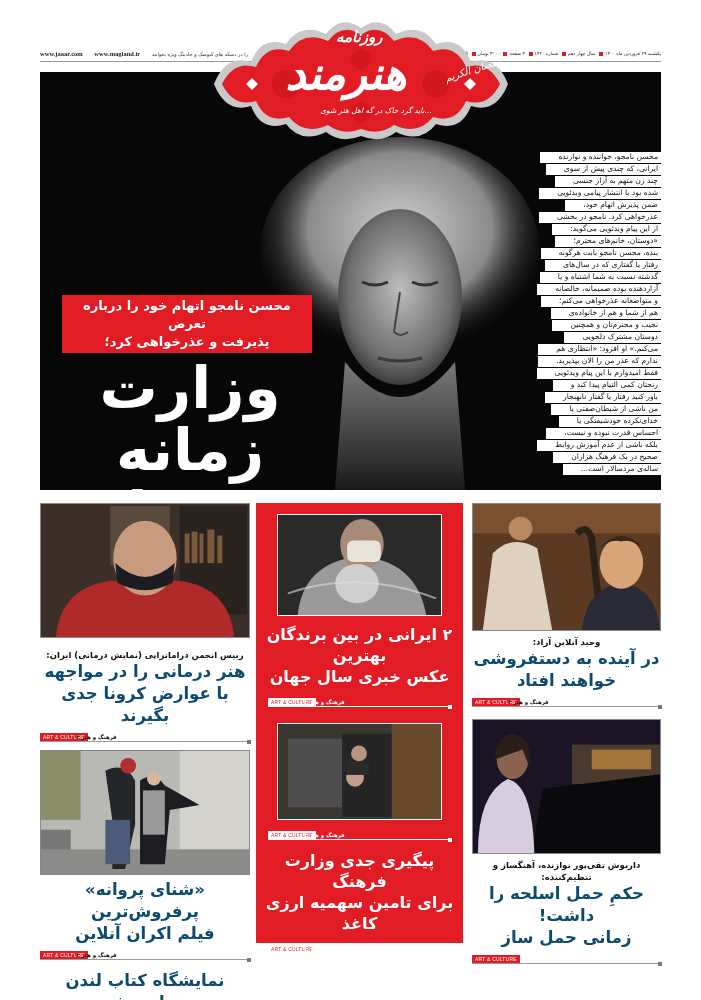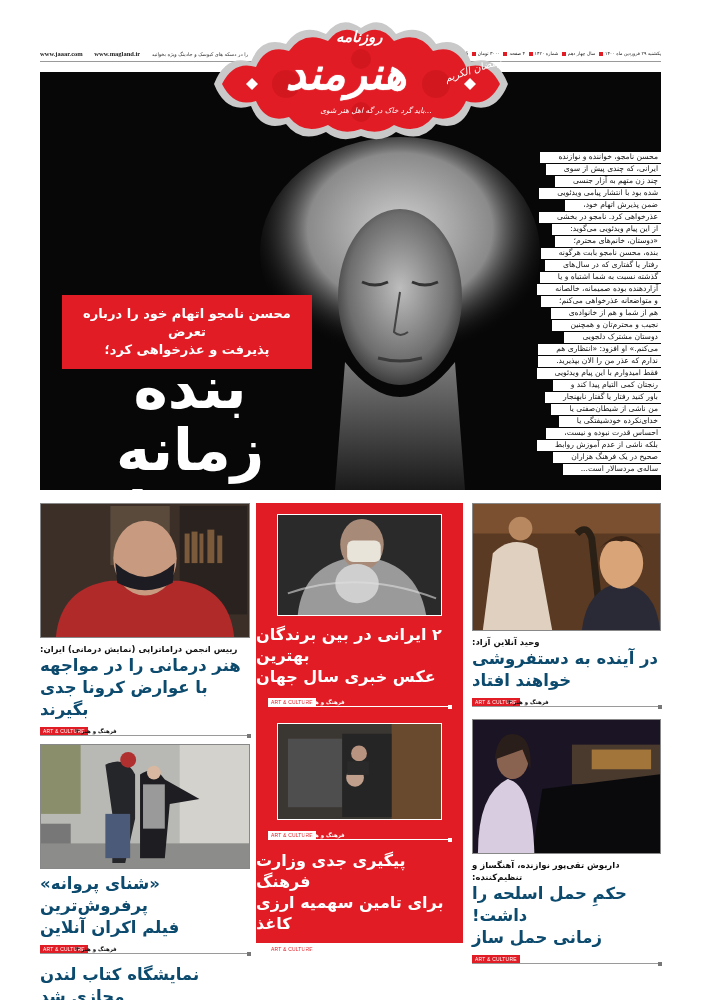--- a/index.html
+++ b/index.html
@@ -18,39 +18,39 @@
   .logo-wrap { position: absolute; left: 206px; top: 14px; width: 310px; height: 130px; z-index: 5; }
   .logo-svg { position: absolute; left: 0; top: 0; width: 310px; height: 130px; }
   .logo-ruzname { position: absolute; left: 130px; top: 14px; width: 60px; text-align: left; color: #fff; font-size: 15px; font-weight: bold; direction: rtl; font-style: italic; }
   .logo-main { position: absolute; left: 40px; top: 34px; width: 200px; text-align: center; color: #fff; font-family: "DejaVu Serif", serif; font-size: 44px; font-weight: bold; direction: rtl; font-style: italic; letter-spacing: -2px; text-shadow: 0 0 1px #fff; }
   .logo-side { position: absolute; left: 232px; top: 50px; width: 70px; text-align: center; color: #fff; font-size: 10px; direction: rtl; font-style: italic; transform: rotate(-18deg); }
   .logo-sub { position: absolute; left: 110px; top: 92px; width: 120px; text-align: center; color: #fff; font-size: 7.5px; direction: rtl; font-style: italic; }
 
   
   .hero { position: absolute; left: 40px; top: 72px; width: 621px; height: 418px; background: #070707; overflow: hidden; }
   .hero-photo { position: absolute; left: 210px; top: 60px; width: 300px; height: 358px; }
-  .kicker { position: absolute; left: 22px; top: 223px; width: 250px; background: #e21c25; color: #fff; font-size: 13px; font-weight: bold; line-height: 18px; text-align: center; direction: rtl; padding: 10px 4px; }
+  .kicker { position: absolute; left: 22px; top: 223px; width: 250px; background: #e21c25; color: #fff; font-size: 13px; font-weight: bold; line-height: 18px; text-align: center; direction: rtl; padding: 2px 4px; }
   .kicker span { display: block; }
   .headline { position: absolute; left: 40px; top: 285px; width: 220px; color: #fff; font-size: 58px; font-weight: bold; line-height: 62px; text-align: center; direction: rtl; }
   .headline span { display: block; }
 
   .lede { position: absolute; right: 40px; top: 152px; width: 130px; direction: rtl; text-align: right; z-index: 3; }
   .lede span { display: table; margin-left: auto; background: #fff; color: #111; font-size: 7.6px; line-height: 10.1px; padding: 0 3px 1px 18px; margin-bottom: 0.9px; white-space: nowrap; }
 
   
   .col { position: absolute; top: 503px; }
   .col-left  { left: 40px;  width: 210px; }
   .col-mid   { left: 256px; width: 207px; top: 503px; height: 440px; background: #e21c25; }
   .col-right { left: 472px; width: 189px; }
 
   .photo { position: relative; overflow: hidden; border: 1px solid #888; }
   .art { position: relative; width: 100%; height: 100%; }
 
-  .story { position: relative; direction: rtl; text-align: left; }
-  .story .pre { font-size: 8.5px; font-weight: bold; color: #111; margin-top: 5px; line-height: 12px; }
+  .story { position: relative; direction: rtl; text-align: center; }
+  .story .pre { font-size: 8.5px; font-weight: bold; color: #111; margin-top: 11px; line-height: 12px; }
   .story .title { font-size: 16.5px; font-weight: bold; color: #0c4a6e; line-height: 22px; }
   .story .title span { display: block; }
   .col-mid .story .title { color: #fff; font-size: 16px; line-height: 21px; }
 
   .foot { position: relative; height: 10px; margin-top: 5px; border-bottom: 1.5px solid #9a9a9a; }
   .foot::after { content: ""; position: absolute; right: -1px; bottom: -3px; width: 4px; height: 4px; background: #777; }
   .foot .badge { position: absolute; left: 0; bottom: 0; background: #e21c25; color: #fff; font-family: "Liberation Sans", sans-serif; font-size: 5px; padding: 1px 3px; line-height: 6px; letter-spacing: 0.2px; }
   .foot .sec { position: absolute; left: 36px; bottom: 0; font-size: 5.5px; font-weight: bold; color: #111; direction: rtl; line-height: 7px; }
   .col-mid .foot { border-bottom: 1.5px solid #fff; margin-left: 12px; margin-right: 12px; }
   .col-mid .foot::after { background: #fff; }
@@ -101,21 +101,21 @@
     <path d="M162 150 Q175 156 188 150" stroke="#333" stroke-width="3" fill="none"></path>
     <path d="M150 160 L144 200 Q150 206 158 200" stroke="#444" stroke-width="2" fill="none"></path>
     <path d="M128 226 Q150 232 172 226" stroke="#3a3a3a" stroke-width="3" fill="none"></path>
   </svg>
 
   <div class="kicker">
     <span>محسن نامجو اتهام خود را درباره تعرض</span>
     <span>پذیرفت و عذرخواهی کرد؛</span>
   </div>
   <div class="headline">
-    <span>بنده</span>
+    <span>وزارت</span>
     <span>زمانه</span>
     <span>منم!</span>
   </div>
 </div>
 
 <div class="lede">
   <span>محسن نامجو، خواننده و نوازنده</span>
   <span>ایرانی، که چندی پیش از سوی</span>
   <span>چند زن متهم به آزار جنسی</span>
   <span>شده بود با انتشار پیامی ویدئویی</span>

